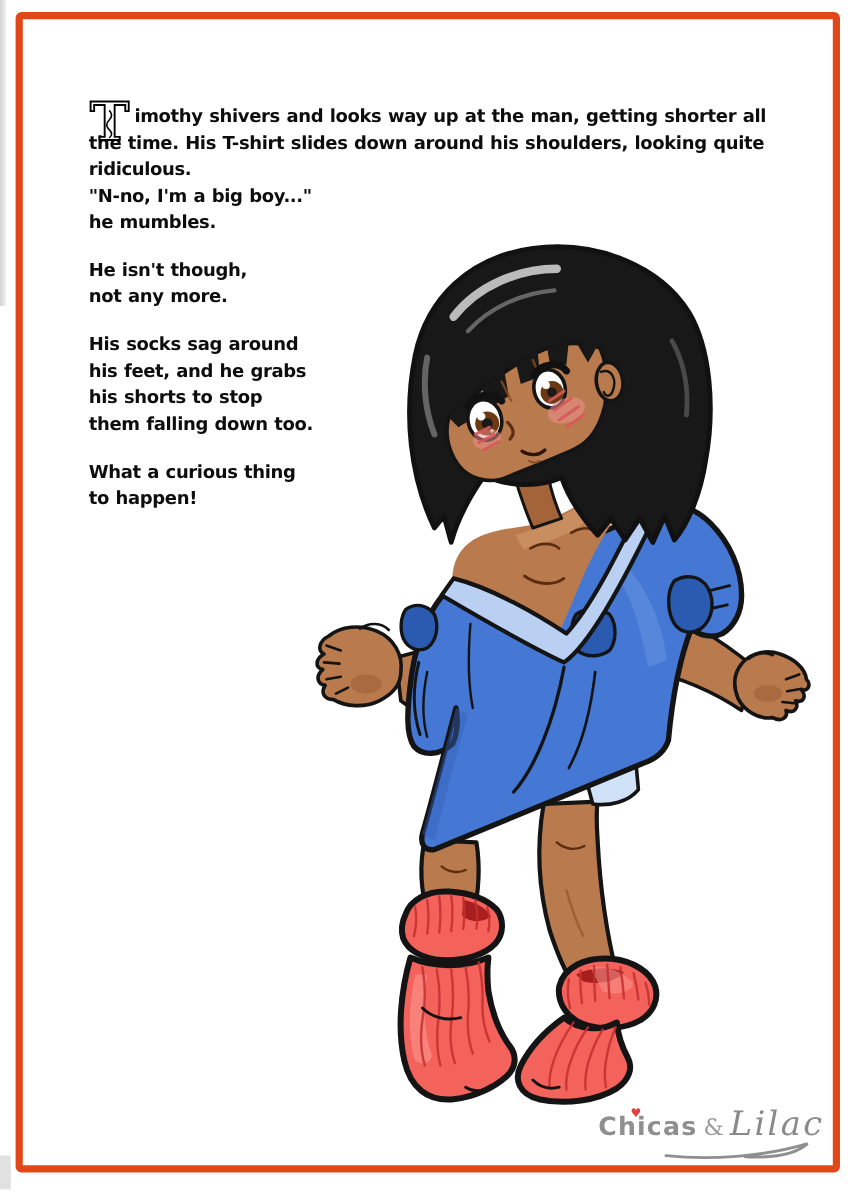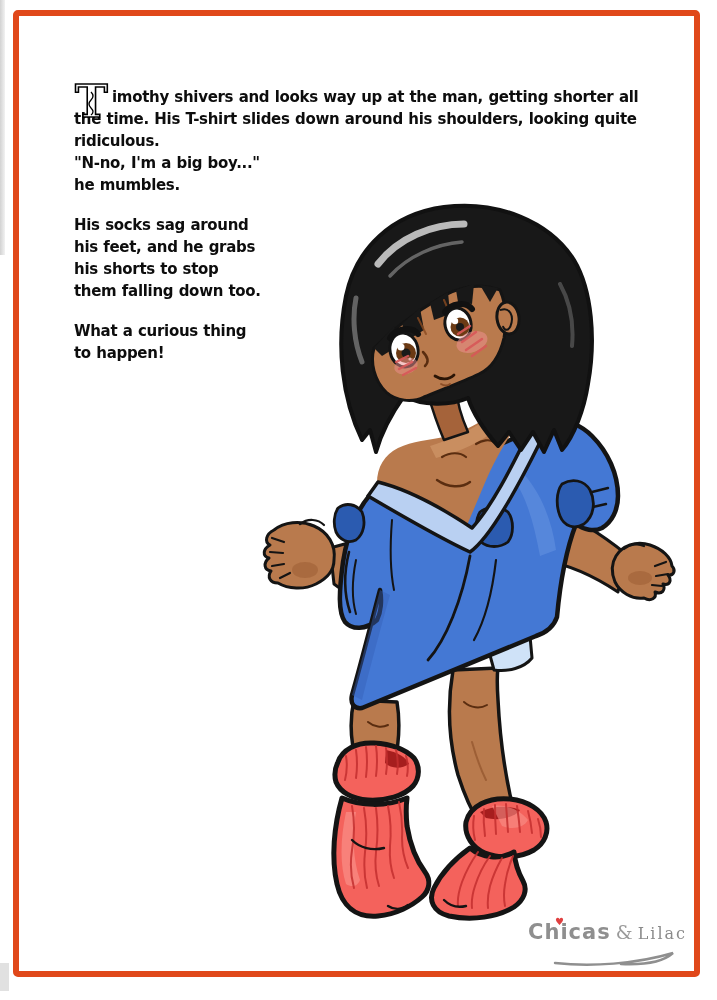--- a/index.html
+++ b/index.html
@@ -27,41 +27,43 @@
   .dropcap{position:absolute;left:0px;top:-6px;width:40px;height:44px;}
   .story-inner{position:relative}
   
   .figure{position:absolute;left:0;top:0;z-index:2}
   .figure *{stroke-linecap:round;stroke-linejoin:round}
   
   .signature{position:absolute;top:920px;right:30px;z-index:5;white-space:nowrap}
   .sig-chicas{position:relative;font-weight:bold;font-size:21px;color:#8f8f8f;letter-spacing:1px;display:inline-block}
   .sig-heart{position:absolute;left:27px;top:-4px;font-size:10px;color:#e04040;font-weight:bold}
   .sig-amp{font-size:19px;color:#9a9a9a;margin:0 5px;font-family:"DejaVu Serif",serif}
-  .sig-lilac{font-family:"DejaVu Serif",serif;font-size:16px;color:#8a8a8a;letter-spacing:2px}
+  .sig-lilac{font-family:"DejaVu Serif",serif;font-style:italic;font-size:28px;color:#8a8a8a;letter-spacing:2px}
   .sig-swoosh{position:absolute;right:6px;top:30px}
 </style>
 </head>
 <body>
 
 <div class="paper-edge edge-top-left"></div>
 <div class="paper-edge edge-bottom-left"></div>
 
 <div class="page-border"></div>
 
 <div class="story story-inner">
   <svg class="dropcap" viewBox="0 0 40 44">
     <text x="1" y="37" font-family="DejaVu Serif, serif" font-size="44" font-weight="bold" fill="#ffffff" stroke="#000000" stroke-width="1.6">T</text>
     <path d="M17,12 q4,4 0,8 q-4,4 0,8 q4,4 0,7" fill="none" stroke="#000" stroke-width="1.3"></path>
   </svg>
   <p class="first">imothy shivers and looks way up at the man, getting shorter all
 the time. His T-shirt slides down around his shoulders, looking quite
 ridiculous.
 "N-no, I'm a big boy..."
 he mumbles.</p>
+  <p>He isn't though,
+not any more.</p>
   <p>His socks sag around
 his feet, and he grabs
 his shorts to stop
 them falling down too.</p>
   <p>What a curious thing
 to happen!</p>
 </div>
 
 <svg class="figure" width="717" height="1000" viewBox="0 0 717 1000">
 

